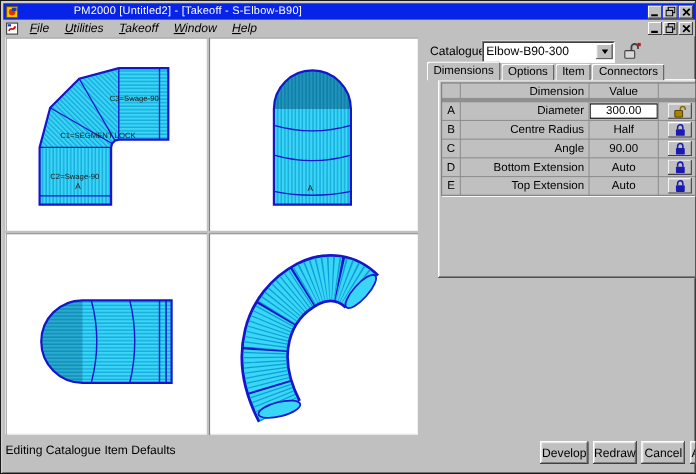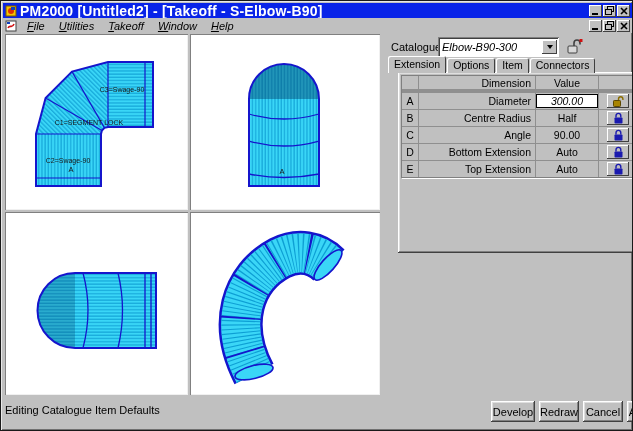--- a/index.html
+++ b/index.html
@@ -5,48 +5,48 @@
   html,body{margin:0;padding:0;background:#555;}
   *{box-sizing:border-box;}
   .window{position:relative;width:633px;height:431px;background:#c0c0c0;
     font-family:"Liberation Sans",sans-serif;font-size:11px;color:#000;
     border:1px solid #1a1a1a;box-shadow:inset 1px 1px 0 #e8e8e8, inset -1px -1px 0 #707070;
     overflow:hidden;}
   .abs{position:absolute;}
   .raised{background:#c0c0c0;box-shadow:inset -1px -1px 0 #404040, inset 1px 1px 0 #ffffff, inset -2px -2px 0 #808080, inset 2px 2px 0 #dfdfdf;}
   .raised-thin{background:#c0c0c0;box-shadow:inset -1px -1px 0 #404040, inset 1px 1px 0 #ffffff;}
   .titlebar{left:2px;top:2px;width:629px;height:15px;background:#0823e8;display:flex;align-items:center;padding:0 2px;gap:3px;}
-  .title-text{color:#fff;font-weight:bold;font-size:14px;white-space:nowrap;letter-spacing:.2px;}
+  .title-text{color:#fff;font-weight:normal;font-size:10px;white-space:nowrap;letter-spacing:.2px;margin-left:47px;}
   .winbtn{width:13px;height:12px;display:flex;align-items:center;justify-content:center;}
   .titlebar .btns{margin-left:auto;display:flex;gap:1px;}
   .menubar{left:2px;top:17px;width:629px;height:15px;display:flex;align-items:center;padding:0 2px;gap:2px;background:#c0c0c0;font-style:italic;}
   .menu-item{display:inline-block;padding:1px 6px;cursor:default;}
   .menu-item::first-letter{text-decoration:underline;}
   .menubar .btns{margin-left:auto;display:flex;gap:1px;}
   .viewport{background:#fff;box-shadow:inset 1px 1px 0 #808080, inset -1px -1px 0 #f0f0f0;}
   .viewport svg{display:block;width:100%;height:100%;}
   .cat-label{left:390px;top:40px;}
-  .combo{left:437px;top:36px;width:121px;height:20px;background:#fff;box-shadow:inset 1px 1px 0 #808080, inset -1px -1px 0 #fff, inset 2px 2px 0 #404040;display:flex;align-items:center;font-style:italic;}
+  .combo{left:437px;top:36px;width:121px;height:20px;background:#fff;box-shadow:inset 1px 1px 0 #808080, inset -1px -1px 0 #fff, inset 2px 2px 0 #404040;display:flex;align-items:center;}
   .combo-value{flex:1;padding-left:4px;font-size:11px;white-space:nowrap;overflow:hidden;}
   .combo-arrow{width:15px;height:14px;margin-right:2px;display:flex;align-items:center;justify-content:center;}
   .tri-down{width:0;height:0;border-left:3px solid transparent;border-right:3px solid transparent;border-top:4px solid #000;}
   .tool-icon{left:563px;top:35px;width:20px;height:19px;display:flex;align-items:center;justify-content:center;}
   .tabs{left:387px;top:55px;height:17px;display:flex;align-items:flex-end;z-index:3;}
   .tab{background:#c0c0c0;height:15px;padding:1px 6px 0 6px;margin-right:1px;
     box-shadow:inset 1px 1px 0 #fff, inset -1px 0 0 #404040;border-top-left-radius:2px;border-top-right-radius:2px;font-size:10.5px;}
   .tab.active{height:17px;padding-top:2px;font-weight:normal;box-shadow:inset 1px 1px 0 #fff, inset -1px 0 0 #404040;position:relative;z-index:4;}
   .panel{left:397px;top:71px;width:242px;height:181px;}
   .dimtable{position:absolute;left:3px;top:3px;width:235px;background:#8f8f8f;
     display:grid;grid-template-columns:16px 116px 62px 38px;grid-auto-rows:16px;gap:1px;
     border:1px solid #808080;box-shadow:1px 1px 0 #fff;}
   .dimtable .hdr{height:13px;}
   .cell{background:#c0c0c0;display:flex;align-items:center;overflow:hidden;font-size:10.5px;}
   .cell.c-center{justify-content:center;}
   .cell.c-right{justify-content:flex-end;padding-right:4px;}
-  .editbox{width:74px;height:14px;background:#fff;border:1px solid #000;display:flex;align-items:center;justify-content:center;font-size:10.5px;font-style:italic;}
+  .editbox{width:74px;height:14px;background:#fff;border:1px solid #000;display:flex;align-items:center;justify-content:center;font-size:10.5px;}
   .lockbtn{width:22px;height:14px;display:flex;align-items:center;justify-content:center;}
   .statusbar{left:4px;top:403px;}
   .btnrow{left:455px;top:400px;display:flex;gap:4px;margin-left:35px;}
   .pushbtn{height:21px;display:flex;align-items:center;justify-content:center;font-size:11px;padding:0 4px;}
   .pushbtn.b1{width:44px}.pushbtn.b2{width:40px}.pushbtn.b3{width:40px}.pushbtn.b4{width:37px}
 </style>
 </head>
 <body>
 
 <div class="window">
@@ -210,21 +210,21 @@
   </div>
   <span class="abs tool-icon">
     <svg width="17" height="16">
       <path d="M8,8 V5 a3,3 0 0 1 6,0 v1.5" fill="none" stroke="#404040" stroke-width="1.6"></path>
       <rect x="2" y="8" width="9" height="7" rx="1" fill="#d8d8d8" stroke="#404040"></rect>
       <rect x="13.5" y="1" width="3" height="3" fill="#d01010"></rect>
     </svg>
   </span>
 
   <div class="abs tabs">
-    <span class="tab active">Extension</span>
+    <span class="tab active">Dimensions</span>
     <span class="tab">Options</span>
     <span class="tab">Item</span>
     <span class="tab">Connectors</span>
   </div>
 
   <div class="abs panel raised">
     <div class="dimtable">
 
       <div class="cell hdr"></div>
       <div class="cell hdr c-right">Dimension</div>

